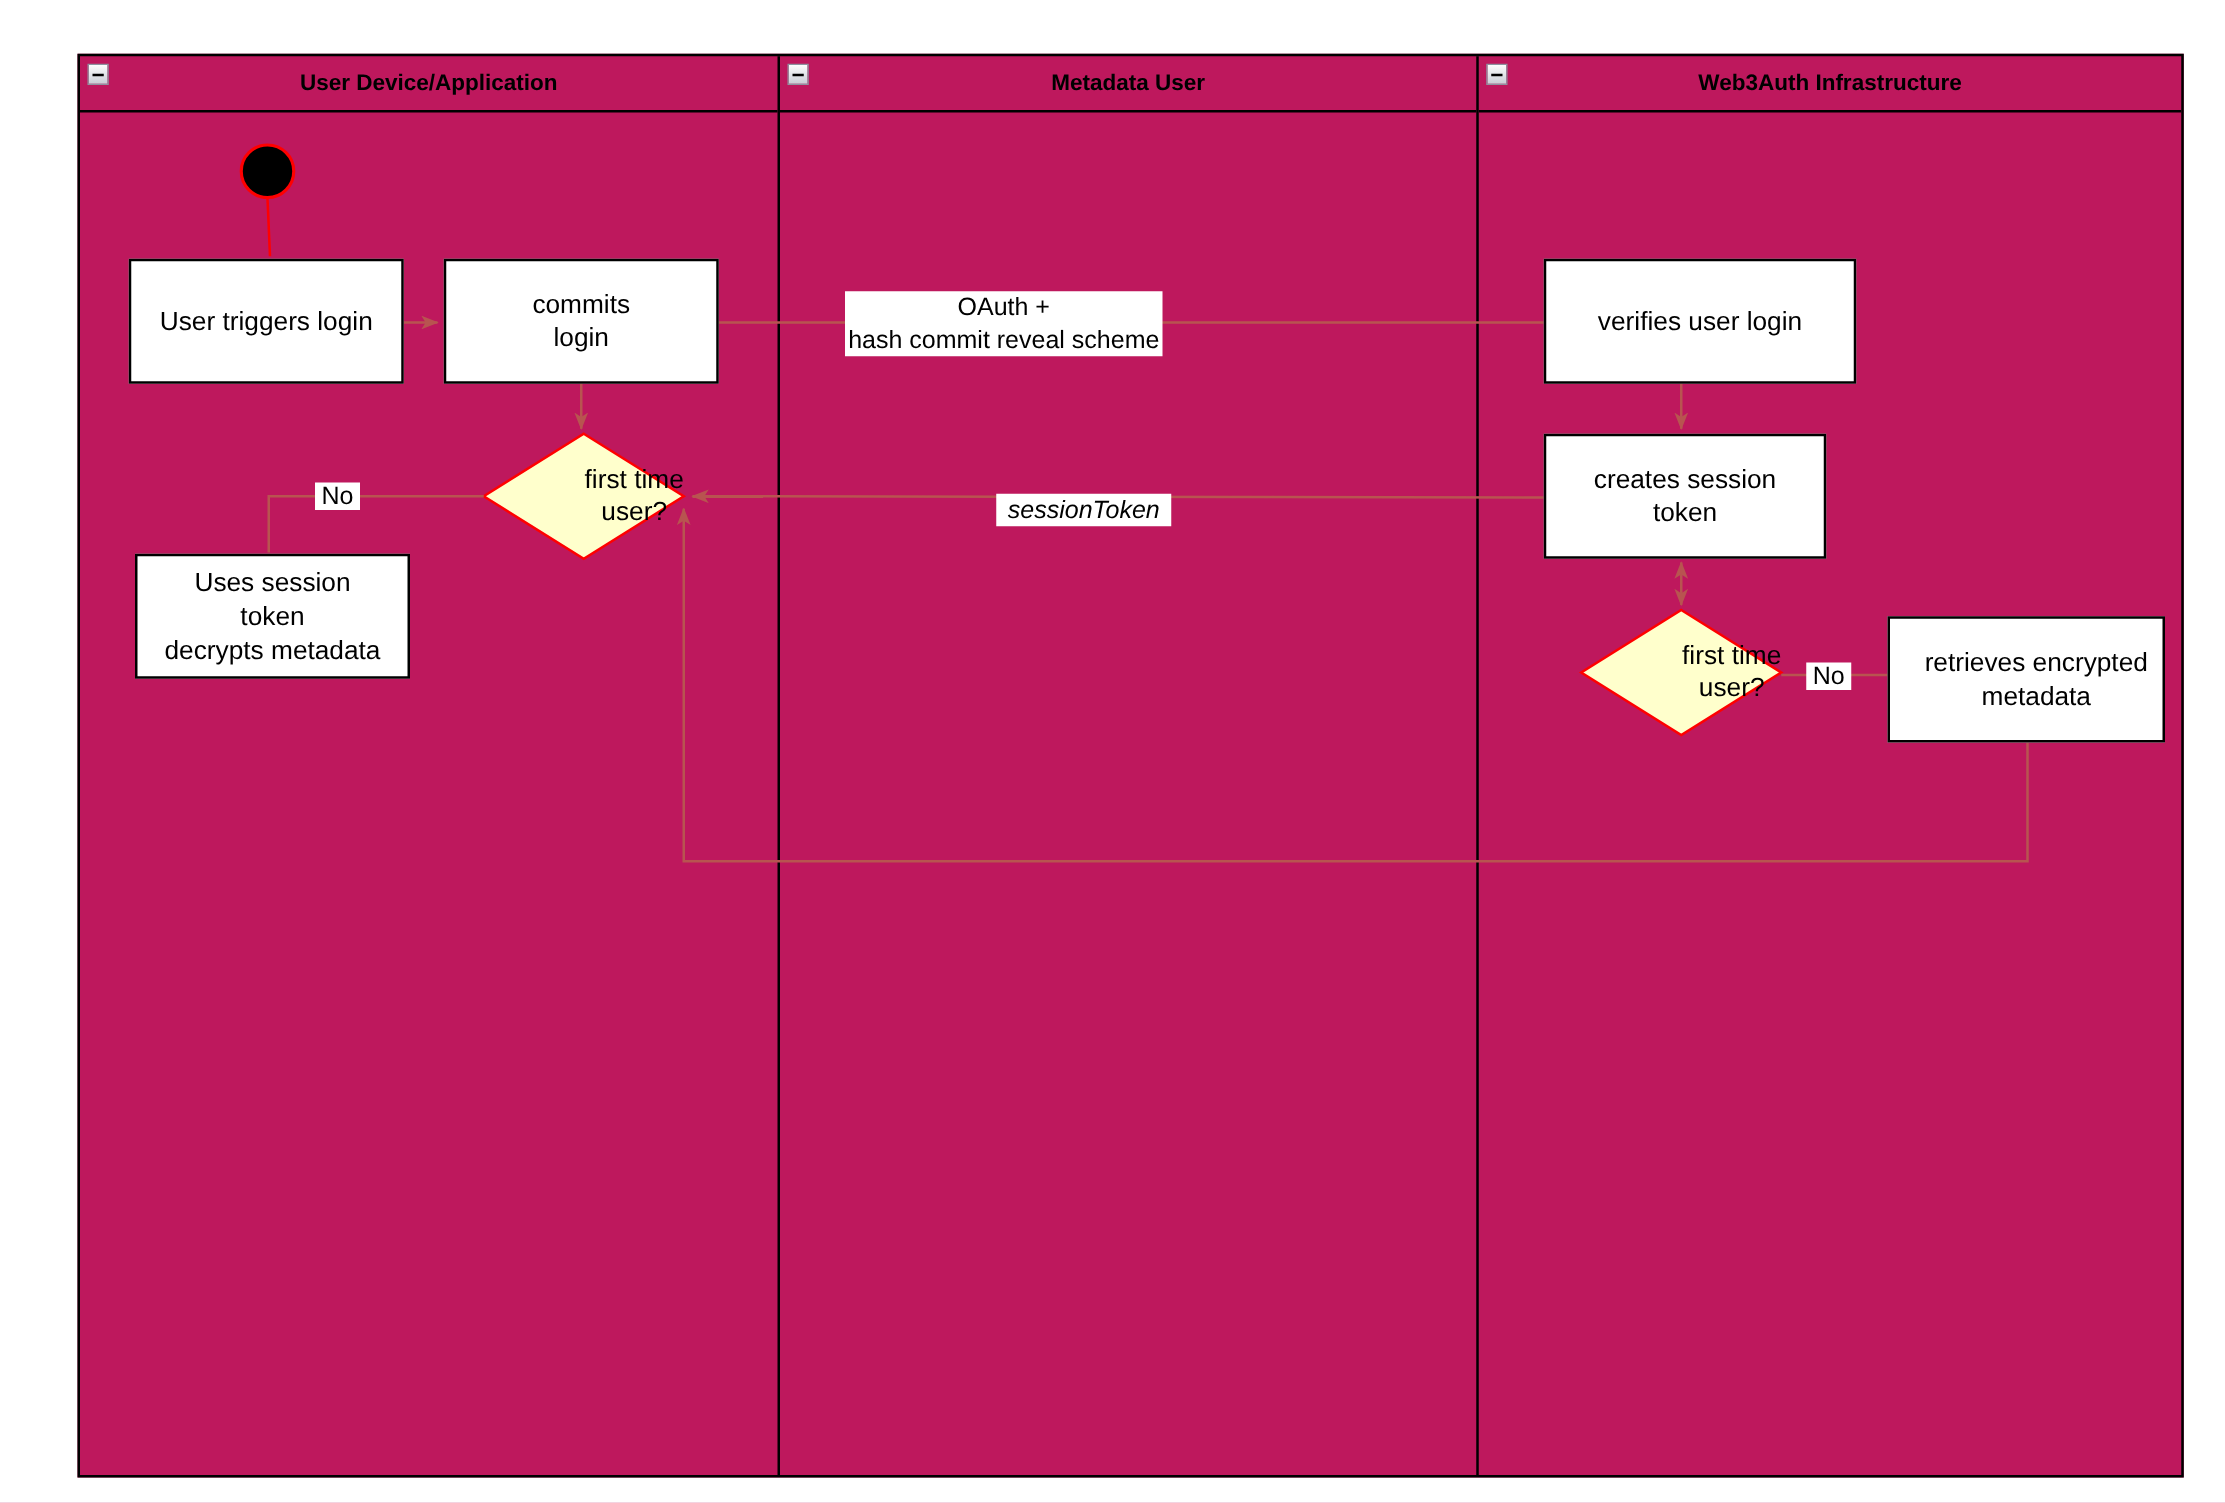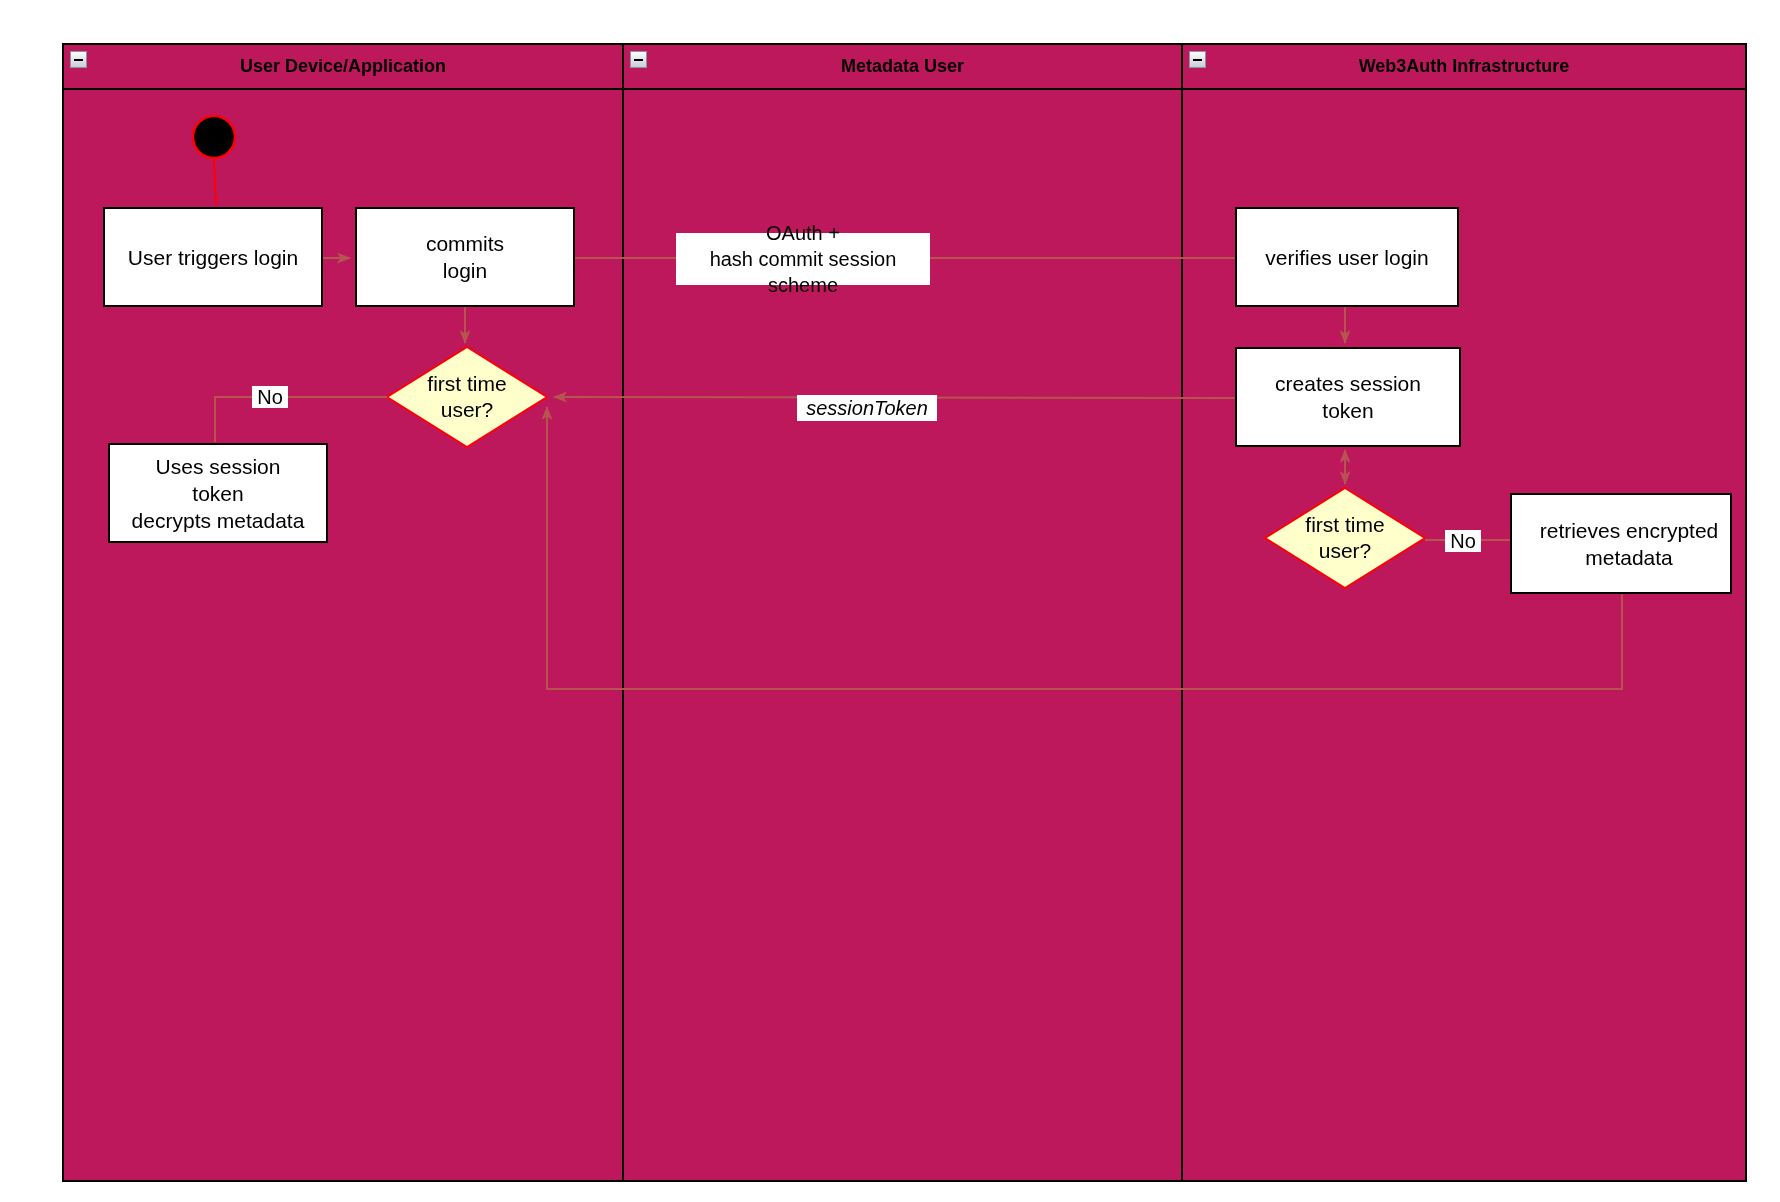--- a/index.html
+++ b/index.html
@@ -81,21 +81,21 @@
   .node-text, .diamond-text {
     font-size: 21px;
     line-height: 27px;
     color: #000;
     white-space: pre-line;
   }
   .diamond-label {
     position: absolute;
     display: flex;
     align-items: center;
-    justify-content: center;
+    justify-content: flex-end;
     text-align: center;
     pointer-events: none;
   }
   .diamond-text { line-height: 26px; }
 
   
   .edge-label {
     position: absolute;
     background: #ffffff;
     display: flex;
@@ -172,21 +172,21 @@
   <div class="node" style="left:103px; top:207px; width:220px; height:100px;">
     <span class="node-text">User triggers login</span>
   </div>
 
   <div class="node" style="left:108px; top:443px; width:220px; height:100px;">
     <span class="node-text">Uses session
 token
 decrypts metadata</span>
   </div>
 
-  <div class="node" style="left:1235px; top:207px; width:224px; height:100px;">
+  <div class="node" style="left:1235px; top:207px; width:250px; height:100px;">
     <span class="node-text">verifies user login</span>
   </div>
 
   <div class="node" style="left:1235px; top:347px; width:226px; height:100px;">
     <span class="node-text">creates session
 token</span>
   </div>
 
   <div class="node" style="left:1510px; top:493px; width:222px; height:101px;padding-left:16px;">
     <span class="node-text">retrieves encrypted
@@ -196,21 +196,21 @@
   <div class="diamond-label" style="left:387px; top:347px; width:160px; height:100px;">
     <span class="diamond-text">first time
 user?</span>
   </div>
   <div class="diamond-label" style="left:1265px; top:488px; width:160px; height:100px;">
     <span class="diamond-text">first time
 user?</span>
   </div>
 
   <div class="edge-label" style="left:676px; top:233px; width:254px; height:52px;">OAuth +
-hash commit session scheme</div>
+hash commit reveal scheme</div>
 
   <div class="edge-label" style="left:797px; top:395px; width:140px; height:26px;font-style:italic;">sessionToken</div>
 
   <div class="edge-label" style="left:252px; top:386px; width:36px; height:22px;">No</div>
 
   <div class="edge-label" style="left:1445px; top:530px; width:36px; height:22px;">No</div>
 
 </div>
 
 </body></html>

